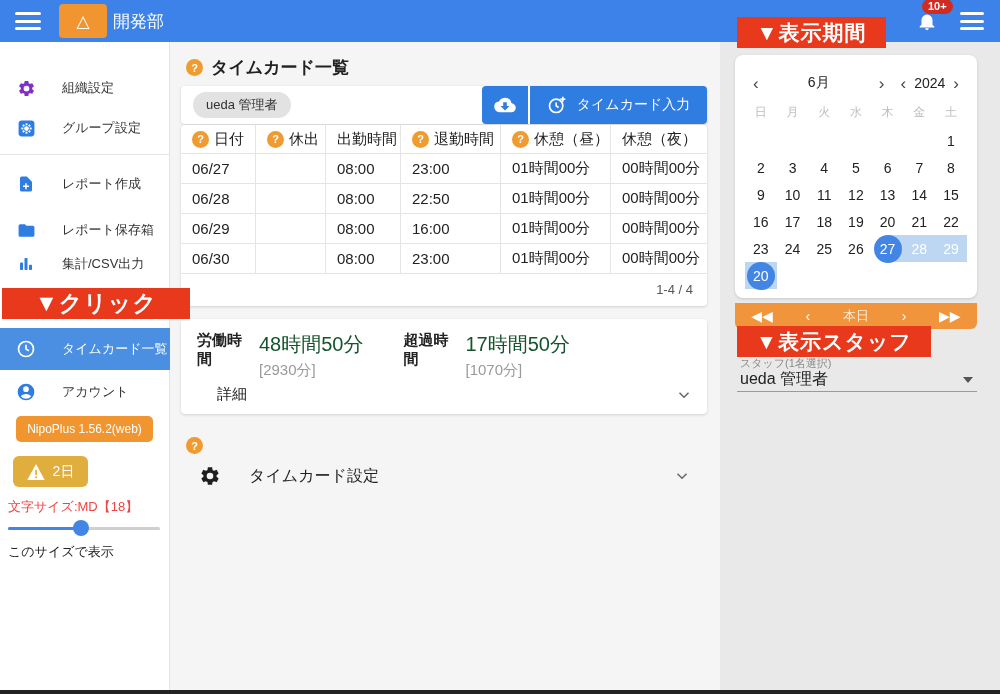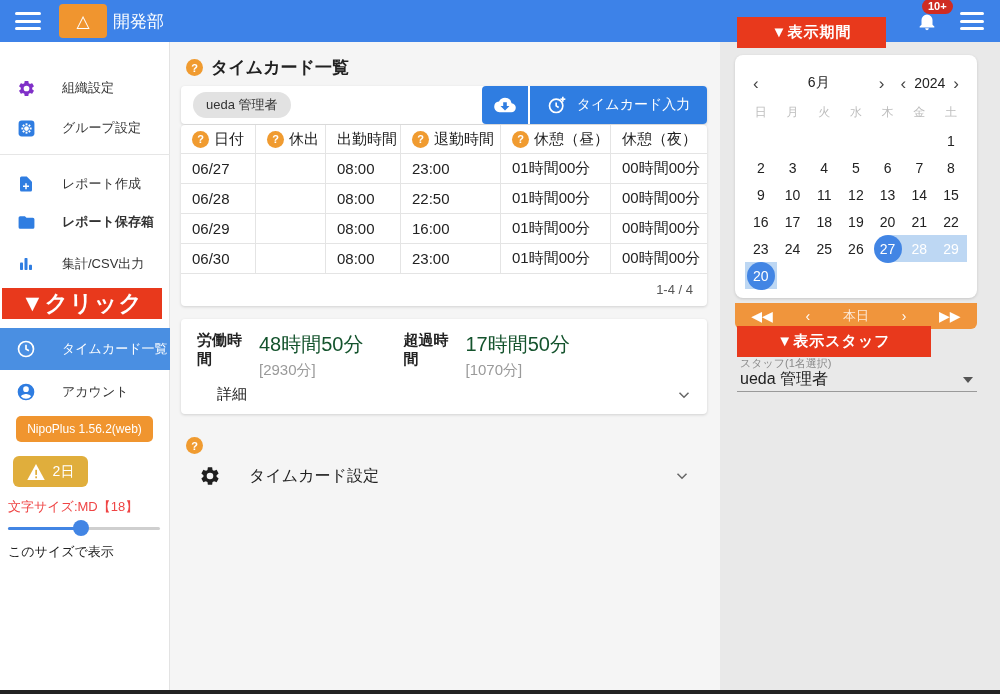--- a/index.html
+++ b/index.html
@@ -18,24 +18,24 @@
   .logo-box { margin-left:18px; width:48px; height:34px; background:#f0952f;
     border-radius:4px; display:flex; align-items:center; justify-content:center; }
   .logo-tri { color:#fff; font-size:17px; font-weight:bold; }
   .tb-title { color:#fff; font-size:17px; margin-left:6px; }
   .tb-right { margin-left:auto; display:flex; align-items:center; gap:22px; padding-right:16px; }
   .bell-wrap { position:relative; width:22px; height:24px; }
   .bell-badge { position:absolute; top:-10px; left:6px; background:#cf2c22; color:#fff;
     font-size:11px; font-weight:bold; border-radius:8px; padding:1px 6px; line-height:13px; }
   
   .annotation { position:absolute; background:#e8391c; color:#fff; font-weight:bold;
-    font-size:15px; display:flex; align-items:center; justify-content:center;
+    font-size:21px; display:flex; align-items:center; justify-content:center;
     z-index:50; letter-spacing:1px; }
   .ann-period { left:737px; top:17px;  width:149px; height:31px; }
-  .ann-click  { left:2px;   top:288px; width:160px; height:31px; font-size:23px; }
+  .ann-click  { left:2px;   top:288px; width:188px; height:31px; font-size:23px; }
   .ann-staff  { left:737px; top:326px; width:194px; height:31px; }
   
   .sidebar { position:absolute; left:0; top:42px; width:170px; height:652px;
     background:#fff; border-right:1px solid #e3e3e3; }
   .side-item { position:absolute; left:0; width:170px; height:40px;
     display:flex; align-items:center; cursor:pointer; }
   .side-item .icn { width:20px; height:20px; margin-left:16px; display:flex;
     align-items:center; justify-content:center; }
   .side-item .lbl { font-size:13px; color:#333; margin-left:26px; }
   .side-item.selected { background:#4a8fe2; height:42px; }
@@ -201,21 +201,21 @@
       <svg width="18" height="18" viewBox="0 0 24 24">
           <path fill="#2f7de1" d="M13 2H6a2 2 0 0 0-2 2v16a2 2 0 0 0 2 2h12a2 2 0 0 0 2-2V9l-7-7z"></path>
           <g stroke="#fff" stroke-width="2">
             <line x1="12" y1="11" x2="12" y2="19"></line>
             <line x1="8" y1="15" x2="16" y2="15"></line>
           </g>
         </svg>
     </span>
     <span class="lbl">レポート作成</span>
   </div>
-  <div class="side-item" style="top:160px;font-weight:bold;">
+  <div class="side-item" style="top:168px;">
     <span class="icn">
       <svg width="19" height="19" viewBox="0 0 24 24">
           <path fill="#2f7de1" d="M10 4l2 2h8a2 2 0 0 1 2 2v10a2 2 0 0 1-2 2H4a2 2 0 0 1-2-2V6a2 2 0 0 1 2-2h6z"></path>
         </svg>
     </span>
     <span class="lbl">レポート保存箱</span>
   </div>
   <div class="side-item" style="top:202px;">
     <span class="icn">
       <svg width="18" height="18" viewBox="0 0 24 24">

